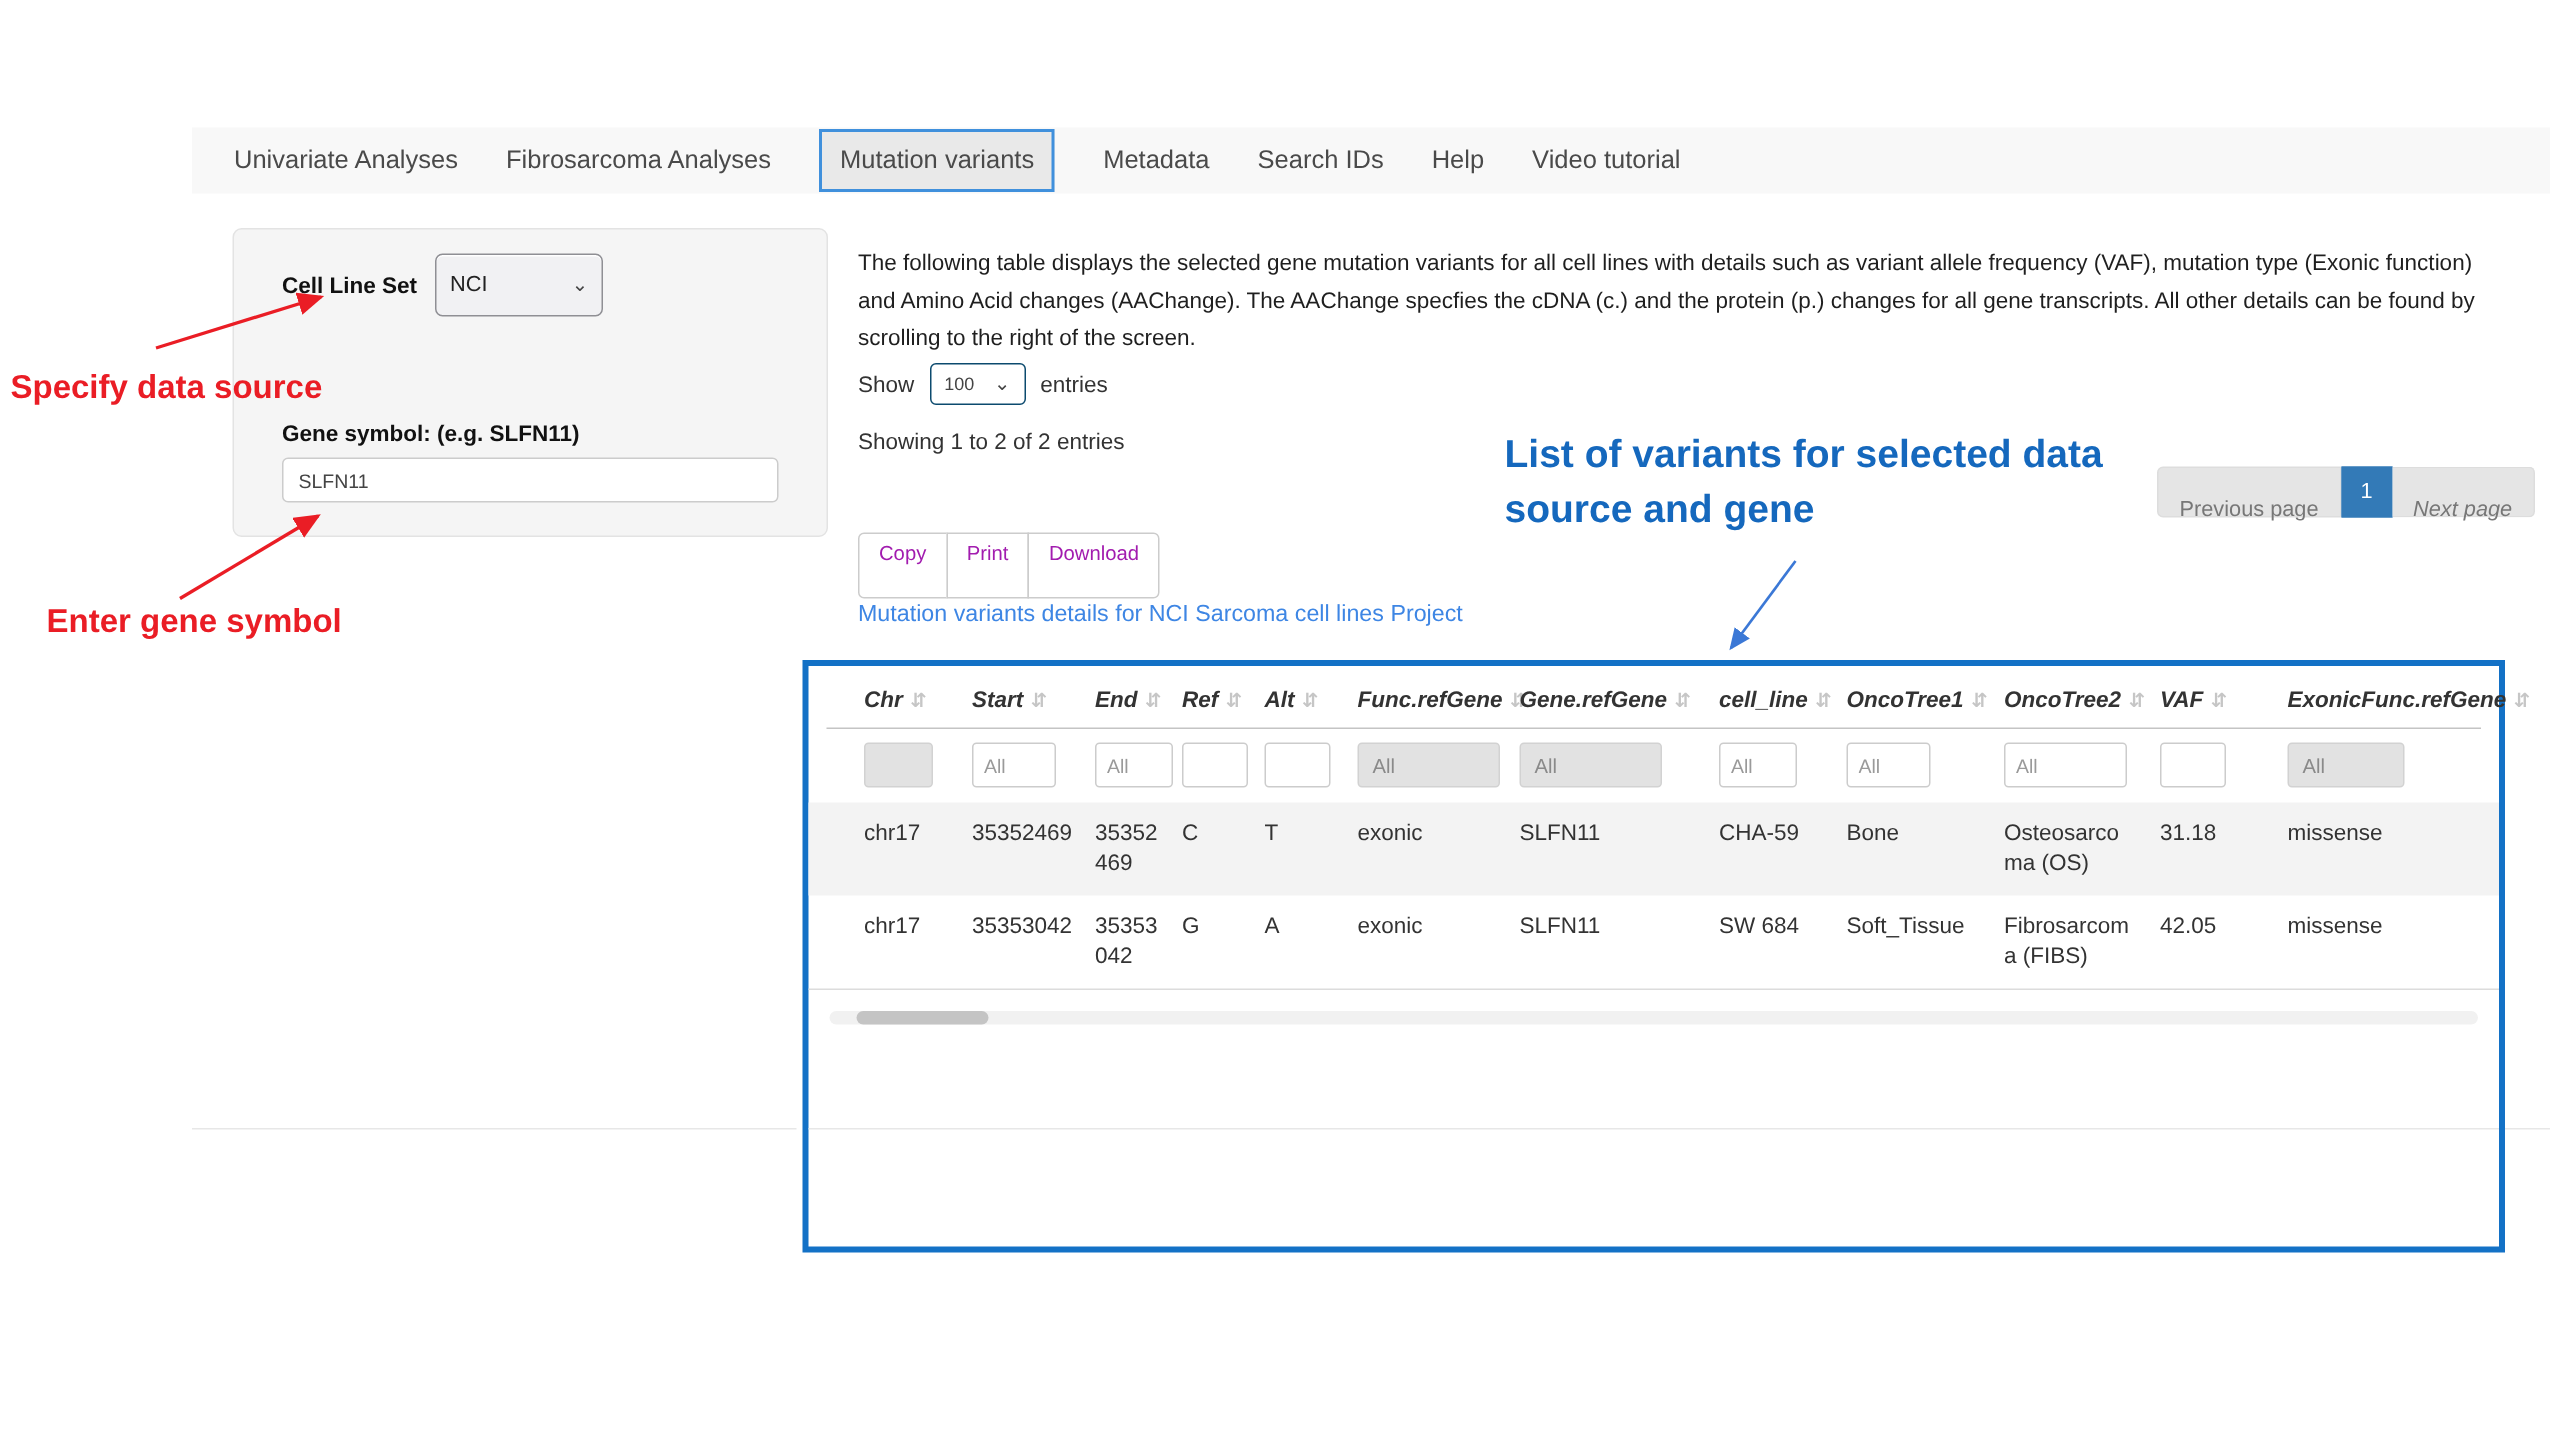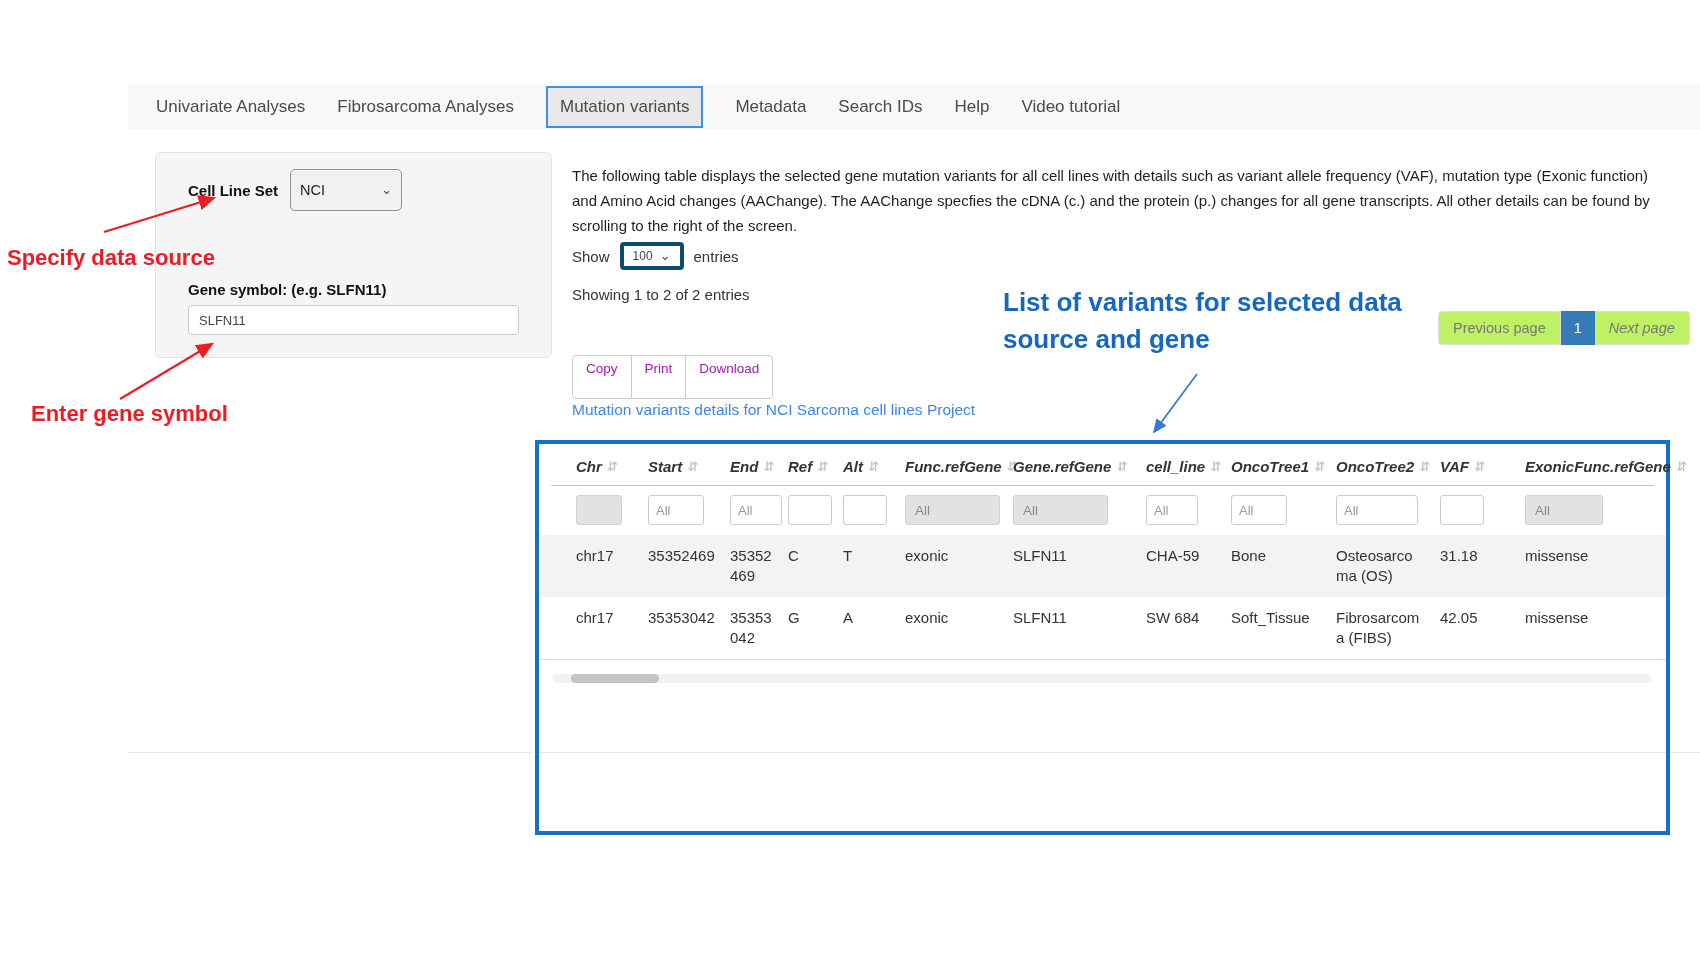--- a/index.html
+++ b/index.html
@@ -25,33 +25,33 @@
   .gene-label{display:block;margin-top:70px;}
   .gene-input{margin-top:7px;width:100%;height:30px;border:1px solid #ccc;border-radius:4px;
     padding:0 10px;font-size:13px;color:#444;box-sizing:border-box;background:#fff;}
   
   .red-note{position:absolute;font-size:22px;font-weight:600;color:#ea1d25;white-space:nowrap;}
   .blue-note{position:absolute;left:1003px;top:284px;font-size:26px;font-weight:700;color:#1568bd;line-height:37px;white-space:nowrap;}
   .arrows{position:absolute;left:0;top:0;width:1700px;height:956px;pointer-events:none;z-index:40;}
   
   .desc{position:absolute;left:572px;top:148px;width:1080px;font-size:15px;line-height:25px;color:#1f1f1f;}
   .show-row{position:absolute;left:572px;top:242px;display:flex;align-items:center;gap:10px;font-size:15px;color:#333;}
-  .mini-select{width:64px;height:28px;border:4px solid #0c4a6e;border-radius:4px;background:#fff;
+  .mini-select{width:64px;height:28px;border:1px solid #0c4a6e;border-radius:4px;background:#fff;
     display:flex;align-items:center;justify-content:space-between;padding:0 9px;font-size:12px;color:#444;
     box-sizing:border-box;cursor:pointer;}
   .showing{position:absolute;left:572px;top:286px;font-size:15px;color:#333;}
   .btn-group{position:absolute;left:572px;top:355px;display:flex;}
   .btn{border:1px solid #ccc;background:#fff;height:44px;line-height:26px;padding:0 13px;
     font-size:13.5px;color:#a21caf;margin-left:-1px;box-sizing:border-box;cursor:pointer;}
   .btn:first-child{border-radius:4px 0 0 4px;margin-left:0;}
   .btn:last-child{border-radius:0 4px 4px 0;}
   .tbl-title{position:absolute;left:572px;top:401px;font-size:15.5px;color:#3e86e4;cursor:pointer;}
   
   .pager{position:absolute;left:1438px;top:311px;display:flex;height:34px;font-size:14.5px;}
-  .p-side{border:1px solid #ddd;background:#bef264;color:#777;line-height:32px;padding:0 14px;cursor:pointer;box-sizing:border-box;text-align:right;}
+  .p-side{border:1px solid #ddd;background:#e5e5e5;color:#777;line-height:32px;padding:12px 14px;cursor:pointer;box-sizing:border-box;text-align:right;}
   .p-prev{border-radius:4px 0 0 4px;}
   .p-next{border-radius:0 4px 4px 0;border-left:none;font-style:italic;}
   .p-cur{border:1px solid #337ab7;background:#337ab7;color:#fff;line-height:32px;width:34px;text-align:center;box-sizing:border-box;cursor:pointer;}
   
   .dtable{position:absolute;left:535px;top:440px;width:1135px;height:395px;border:4px solid #1371c6;
     background:#fff;box-sizing:border-box;z-index:2;}
   .tgrid{display:grid;grid-template-columns:72px 82px 58px 55px 62px 108px 133px 85px 105px 104px 85px 145px;
     padding-left:22px;box-sizing:border-box;}
   .thead{padding-top:14px;padding-bottom:10px;font-style:italic;}
   .hcell{display:flex;align-items:center;gap:5px;padding-left:15px;font-size:15px;font-weight:bold;color:#333;white-space:nowrap;cursor:pointer;}

